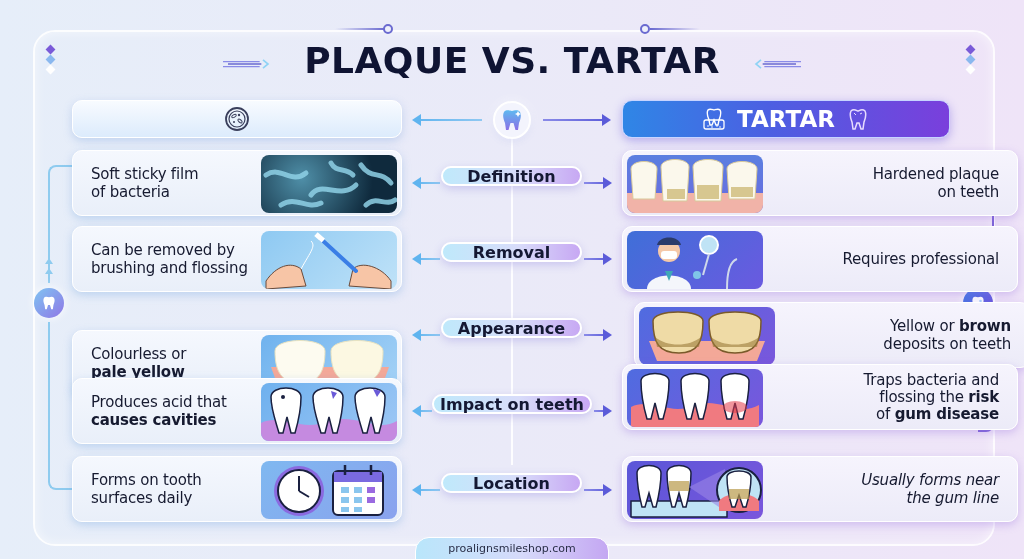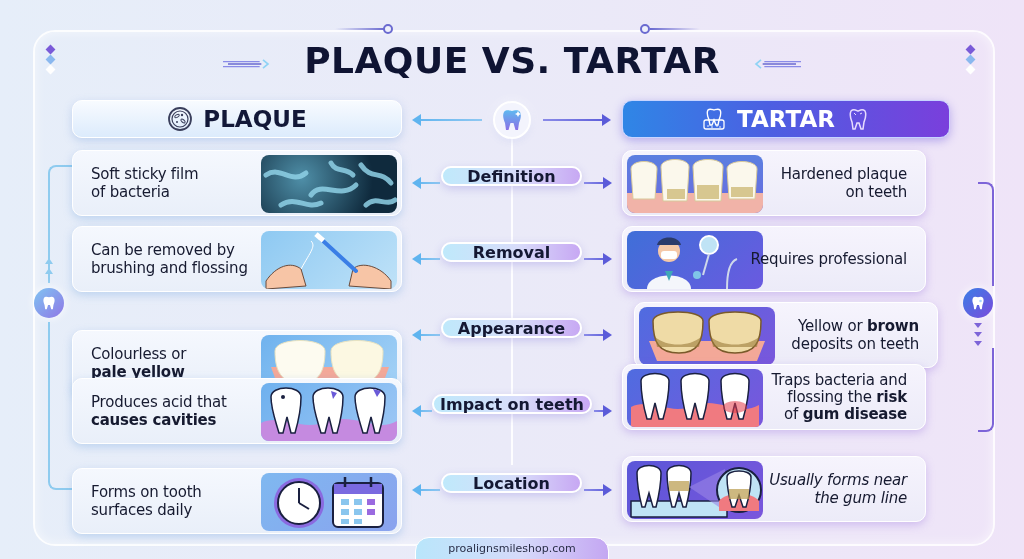--- a/index.html
+++ b/index.html
@@ -83,21 +83,21 @@
     position: absolute; height: 66px; border-radius: 10px;
     border: 1.5px solid #ffffff;
     display: flex; align-items: center;
   }
   .card-l {
     left: 72px; width: 330px;
     background: linear-gradient(180deg, #f5f8fe, #e9eff9);
     box-shadow: 0 3px 8px rgba(110,160,220,0.35);
   }
   .card-r {
-    left: 622px; width: 304px;
+    left: 622px; width: 396px;
     background: linear-gradient(180deg, #f6f4fd, #ecebf8);
     box-shadow: 0 3px 8px rgba(150,110,220,0.35);
   }
   .card .txt {
     font-size: 15px; line-height: 18px; color: #161a30; letter-spacing: -0.2px;
   }
   .card-l .txt { position: absolute; left: 18px; width: 180px; }
   .card-r .txt { position: absolute; right: 18px; width: 210px; text-align: right; }
   .card .txt b { font-weight: bold; }
   .thumb {
@@ -163,21 +163,20 @@
   <span class="ico">
     <svg width="26" height="26" viewBox="0 0 26 26">
       <circle cx="13" cy="13" r="11" fill="none" stroke="#3a3f5c" stroke-width="1.8"></circle>
       <circle cx="13" cy="13" r="8" fill="none" stroke="#3a3f5c" stroke-width="1.2"></circle>
       <ellipse cx="10" cy="10" rx="2.5" ry="1.3" fill="none" stroke="#3a3f5c" stroke-width="1" transform="rotate(-30 10 10)"></ellipse>
       <ellipse cx="16" cy="15" rx="2.5" ry="1.3" fill="none" stroke="#3a3f5c" stroke-width="1" transform="rotate(40 16 15)"></ellipse>
       <circle cx="15" cy="9" r="1.2" fill="#3a3f5c"></circle>
       <circle cx="10" cy="16" r="1" fill="#3a3f5c"></circle>
     </svg>
   </span>
-  <span>PLAQUE</span>
 </div>
 
 <div class="hdr hdr-tartar">
   <span class="ico">
     <svg width="26" height="26" viewBox="0 0 26 26">
       <path d="M7 4 C9 2 12 4 13 4 C14 4 17 2 19 4 C21 7 19 11 18 14 L17 19 L15 19 L13 14 L11 19 L9 19 L8 14 C7 11 5 7 7 4Z" fill="none" stroke="#ffffff" stroke-width="1.4"></path>
       <rect x="3" y="14" width="20" height="9" rx="2" fill="none" stroke="#ffffff" stroke-width="1.3"></rect>
       <circle cx="7" cy="20" r="0.8" fill="#fff"></circle>
         <circle cx="11" cy="21" r="0.8" fill="#fff"></circle>
         <circle cx="16" cy="20" r="0.8" fill="#fff"></circle>
@@ -378,21 +377,21 @@
       <ellipse cx="108" cy="38" rx="12" ry="6" fill="#e33a48" opacity="0.55"></ellipse>
     </svg>
   </div>
   <div class="txt" style="line-height:17px;">
     <div>Traps bacteria and</div>
     <div><span>flossing the </span><b>risk</b></div>
     <div><span>of </span><b>gum disease</b></div>
   </div>
 </div>
 
-<div class="card card-l" style="top:468px;">
+<div class="card card-l" style="top:456px;">
   <div class="txt">
     <div>Forms on tooth</div>
       <div>surfaces daily</div>
   </div>
   <div class="thumb" style="background:linear-gradient(135deg,#7fb8f0,#8aa2ee);">
     <svg width="136" height="58" viewBox="0 0 136 58">
       <circle cx="38" cy="30" r="25" fill="#8a6ae0"></circle>
       <circle cx="38" cy="30" r="21" fill="#ffffff" stroke="#1a2040" stroke-width="2"></circle>
       <line x1="38" y1="30" x2="38" y2="15" stroke="#1a2040" stroke-width="2"></line>
       <line x1="38" y1="30" x2="48" y2="36" stroke="#1a2040" stroke-width="2"></line>

